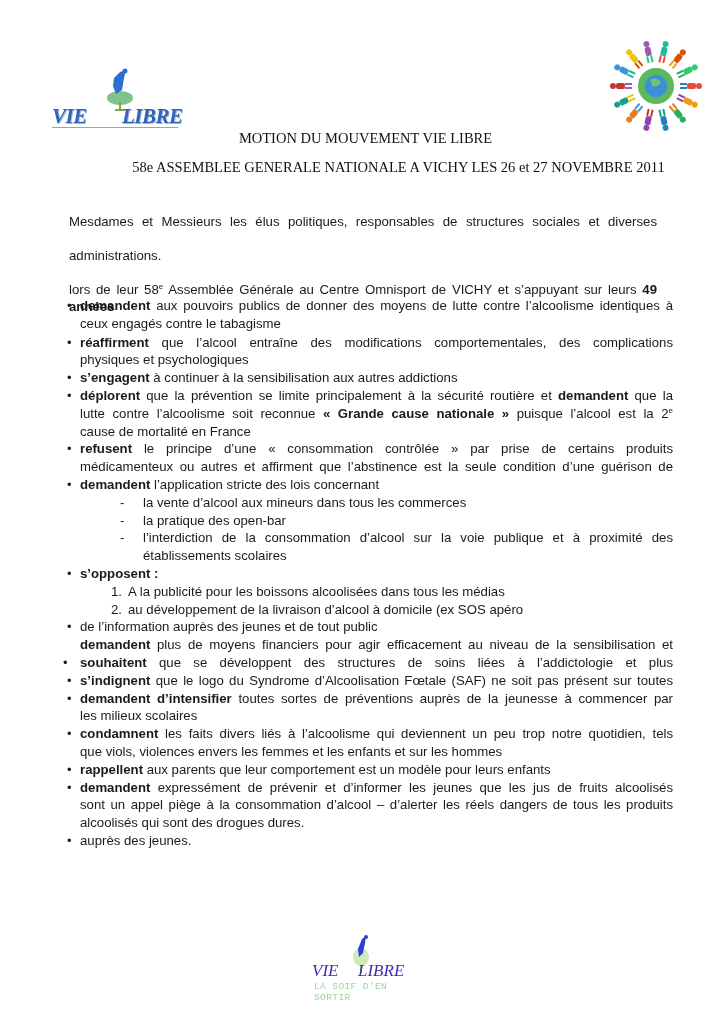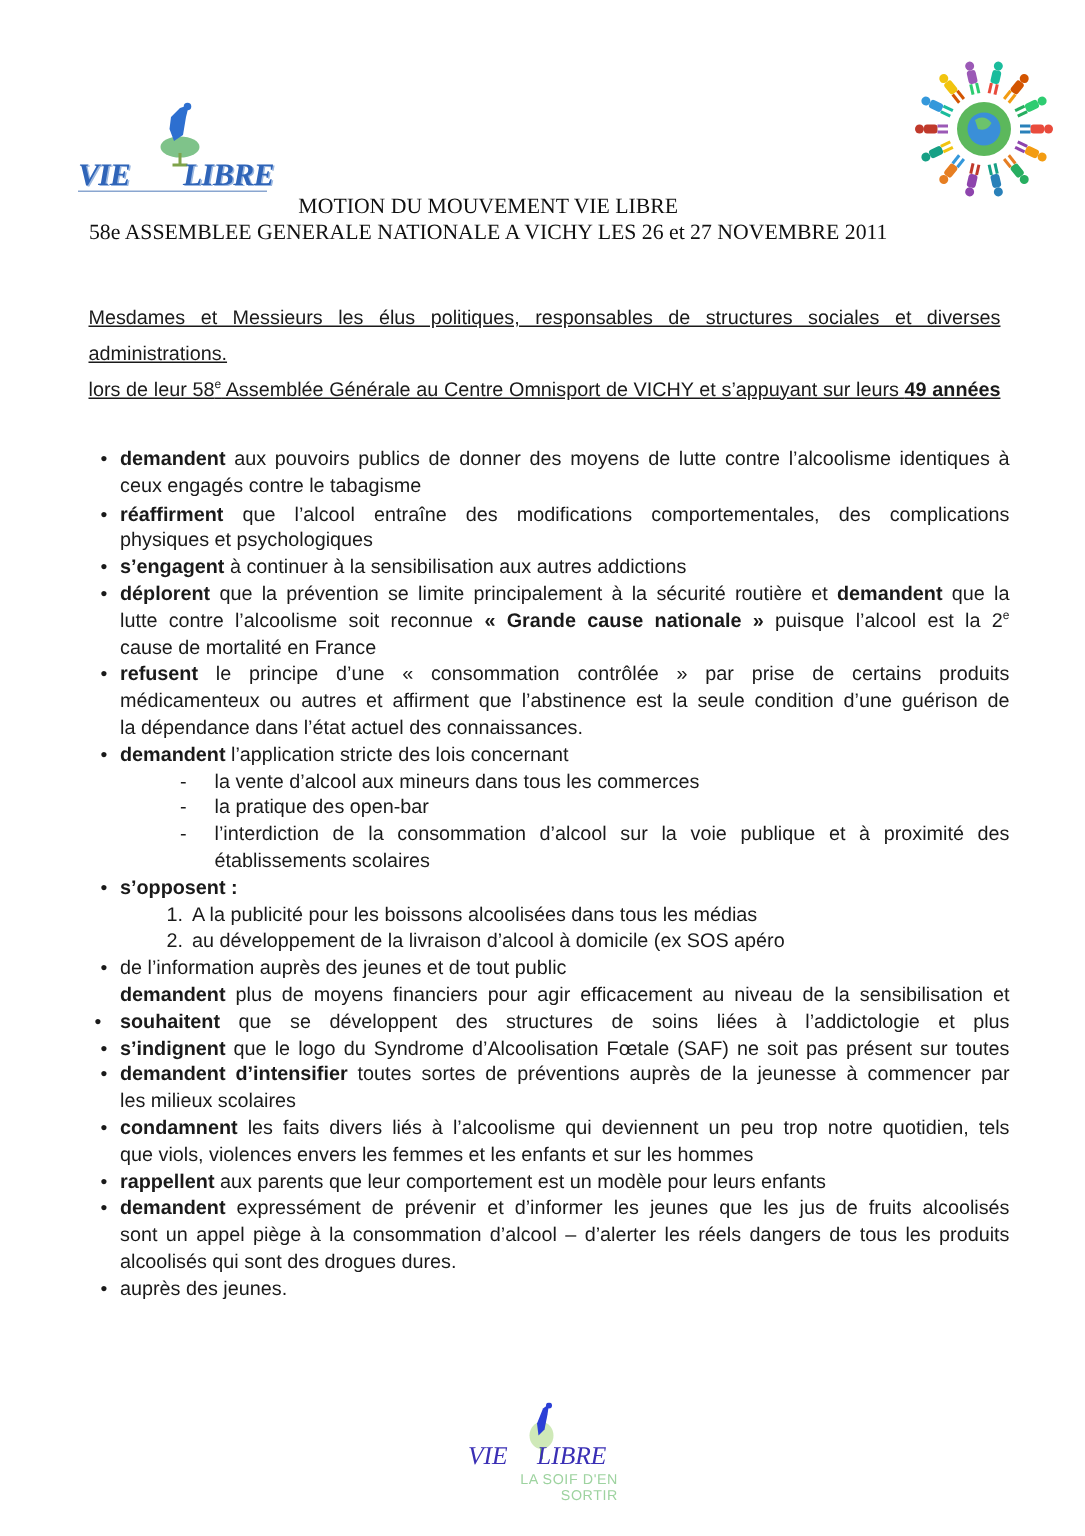--- a/index.html
+++ b/index.html
@@ -14,28 +14,28 @@
         letter-spacing: -0.5px; text-shadow: 1px 1px 0 #9ab7e0; }
   .logo-top .word.left { left: 0; }
   .logo-top .word.right { left: 70px; }
   .logo-top .underline { position: absolute; left: 0; top: 59px; width: 126px; height: 1px; background: #8aa6d0; }
 
   
   .logo-circle { position: absolute; left: 600px; top: 36px; width: 112px; height: 96px; }
 
   
   .header { position: absolute; left: 0; width: 651px; text-align: center;
-            font-family: "Liberation Serif", serif; font-size: 14.5px; color: #111; }
+            font-family: "Liberation Serif", serif; font-size: 14.5px; color: #111; padding-left: 40px; }
   .header.l1 { top: 130px; }
-  .header.l2 { top: 147px; }
+  .header.l2 { top: 159px; margin-left: 33px; }
 
   
   .body-text { position: absolute; left: 53px; width: 620px; font-size: 13.2px; line-height: 17.8px; }
   .intro { top: 197px; }
-  .intro p { margin: 6px; text-align: justify; text-align-last: left; text-decoration: underline; }
+  .intro p { margin: 16px; text-align: justify; text-align-last: left; }
   .intro .j { text-align-last: justify; }
 
   .list { top: 297px; }
   .item { position: relative; padding-left: 27px; margin: 0; text-align: justify; }
   .item .bullet { position: absolute; left: 14px; top: 0; font-size: 13px; }
   .item .line { display: block; }
   .item .line.just { text-align: justify; text-align-last: justify; }
   b, .kw { font-weight: bold; }
   sup { font-size: 8px; line-height: 0; }
 
@@ -45,21 +45,21 @@
   .num .n { position: absolute; left: 58px; }
 
   
   .logo-bottom { position: absolute; left: 312px; top: 935px; width: 100px; height: 70px; }
   .logo-bottom .figure { position: absolute; left: 36px; top: 0; width: 26px; height: 38px; }
   .logo-bottom .word { position: absolute; top: 26px; font-family: "Liberation Serif", serif;
         font-style: italic; font-size: 17px; color: #3a2fb5; }
   .logo-bottom .word.left { left: 0; }
   .logo-bottom .word.right { left: 46px; }
   .logo-bottom .tag { position: absolute; left: 2px; top: 46px; font-size: 9.5px; color: #9ed3a0;
-        letter-spacing: 0.4px; font-family: Liberation Sans, sans-serif; text-align: right; }
+        letter-spacing: 0.4px; font-family: Liberation Mono, monospace; }
 </style>
 </head>
 <body>
 
 <div class="logo-top">
   <svg class="figure" viewBox="0 0 40 44">
     <ellipse cx="20" cy="30" rx="13" ry="7" fill="#7fc38a"></ellipse>
     <path d="M14 10 L20 4 L26 2 L24 10 L22 22 L16 26 L13 18 Z" fill="#2d6fd0"></path>
     <circle cx="25" cy="3" r="2.5" fill="#2d6fd0"></circle>
     <rect x="19" y="34" width="2" height="8" fill="#7fa34a"></rect>
@@ -194,21 +194,20 @@
     <span class="bullet">•</span>
     <span class="line just"><b>déplorent</b><span> que la prévention se limite principalement à la sécurité routière et </span><b>demandent</b><span> que la</span></span>
     <span class="line just"><span>lutte contre l’alcoolisme soit reconnue </span><b>« Grande cause nationale »</b><span> puisque l’alcool est la 2</span><sup>e</sup></span>
     <span class="line">cause de mortalité en France</span>
   </div>
 
   <div class="item">
     <span class="bullet">•</span>
     <span class="line just"><b>refusent</b><span> le principe d’une « consommation contrôlée » par prise de certains produits</span></span>
     <span class="line just">médicamenteux ou autres et affirment que l’abstinence est la seule condition d’une guérison de</span>
-    <span class="line">la dépendance dans l’état actuel des connaissances.</span>
   </div>
 
   <div class="item">
     <span class="bullet">•</span>
     <span class="line"><b>demandent</b><span> l’application stricte des lois concernant</span></span>
   </div>
   <div class="sub"><span class="dash">-</span><span>la vente d’alcool aux mineurs dans tous les commerces</span></div>
   <div class="sub"><span class="dash">-</span><span>la pratique des open-bar</span></div>
   <div class="sub" style="text-align:justify;text-align-last:justify"><span class="dash">-</span><span>l’interdiction de la consommation d’alcool sur la voie publique  et à proximité des</span></div>
   <div class="sub"><span>établissements scolaires</span></div>

